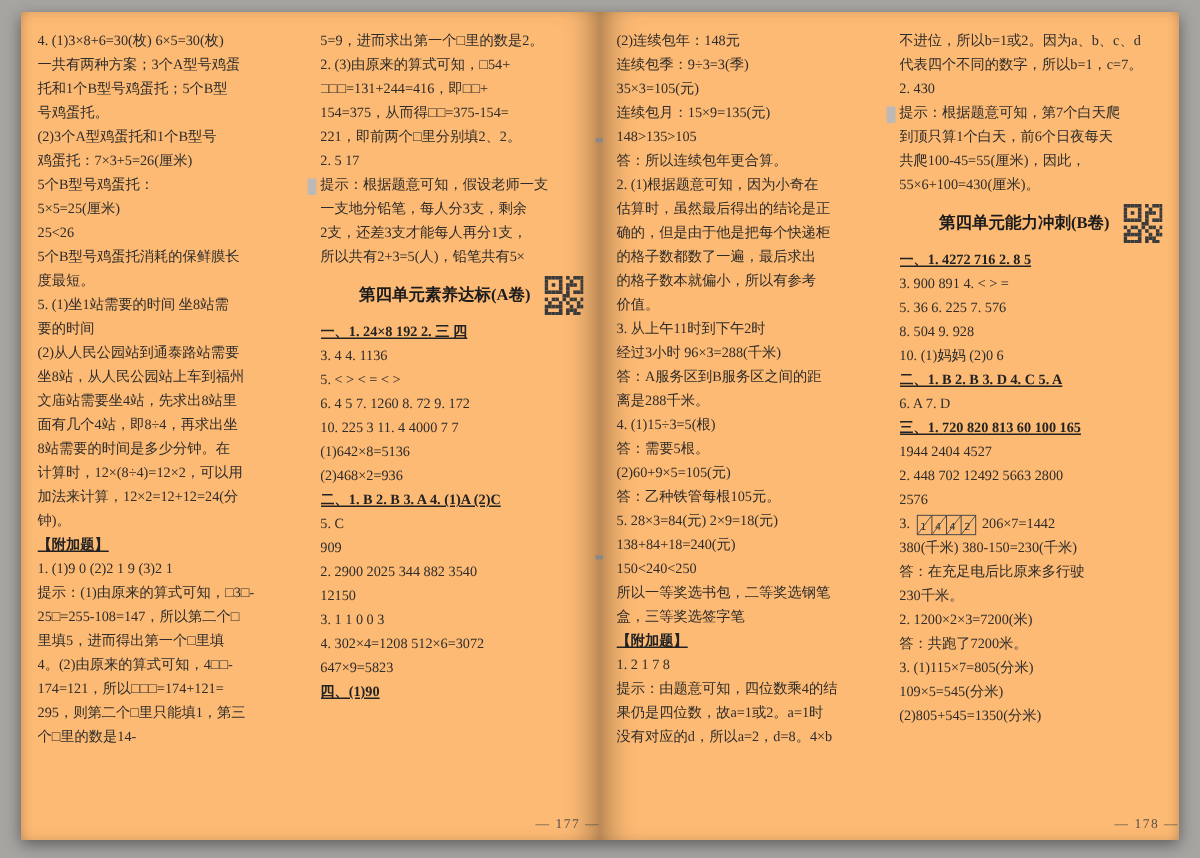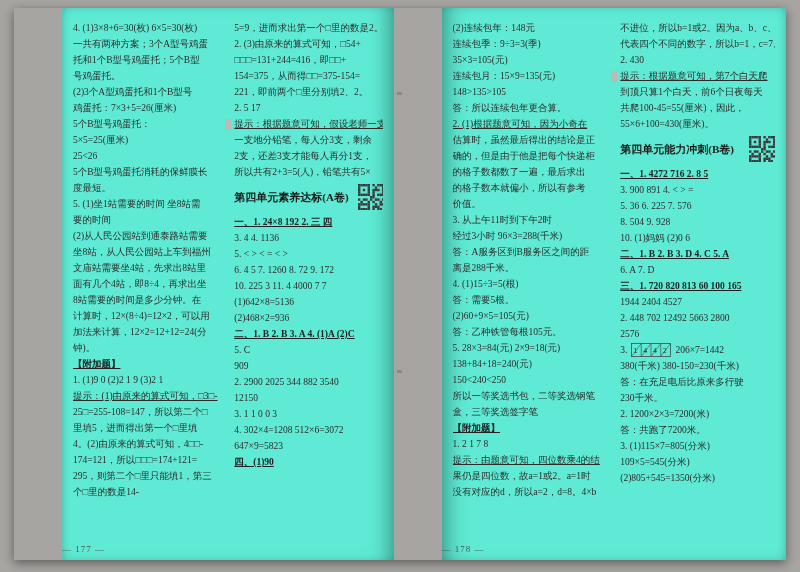--- a/index.html
+++ b/index.html
@@ -1,34 +1,34 @@
 <!DOCTYPE html>
 <html><head>
 <meta charset="utf-8">
 <style>
   *{box-sizing:border-box;}
   body{margin:0;background:#ffffff;font-family:"Liberation Serif","DejaVu Serif",serif;}
   .canvas{position:relative;width:800px;height:572px;background:#f4f3f1;overflow:hidden;}
   .mat{position:absolute;inset:0;background:#a7a5a2;}
   .book{position:absolute;left:14px;top:8px;width:772px;height:552px;display:flex;box-shadow:0 3px 10px rgba(0,0,0,.45);}
-  .page{width:386px;height:100%;background:#5eead4;position:relative;padding:12px 11px 24px;margin-left:48px;}
+  .page{width:386px;height:100%;background:#fdba74;position:relative;padding:12px 11px 24px;}
   .page.left{border-radius:2px 0 0 2px;box-shadow:inset -16px 0 22px -14px rgba(0,0,0,.45), inset 4px 0 8px -4px rgba(0,0,0,.25);}
   .page.right{border-radius:0 2px 2px 0;box-shadow:inset 16px 0 22px -14px rgba(0,0,0,.45), inset -4px 0 8px -4px rgba(0,0,0,.25);}
   .cols{display:flex;gap:13px;height:506px;overflow:hidden;}
   .col{flex:1;min-width:0;font-size:9.5px;line-height:16px;color:#2e2c2a;}
   .line{white-space:nowrap;overflow:hidden;}
   .line.bold{font-weight:700;color:#222;text-decoration:underline;}
-  .line.hint{position:relative;overflow:visible;text-decoration:underline;}
+  .line.hint{position:relative;overflow:visible;}
   .line.hint::before{content:"";position:absolute;left:-9px;top:3px;width:6px;height:11px;background:#bdbab6;}
-  .line.header{height:34px;display:flex;align-items:center;justify-content:space-between;gap:9px;font-weight:700;font-size:11px;color:#1c1c1c;white-space:nowrap;overflow:visible;}
+  .line.header{height:34px;display:flex;align-items:center;justify-content:flex-end;gap:9px;font-weight:700;font-size:11px;color:#1c1c1c;white-space:nowrap;overflow:visible;}
   .qr{display:inline-block;line-height:0;}
   .qr svg{display:block;}
   .diagram{display:flex;align-items:center;gap:4px;}
   .lattice{display:inline-block;line-height:0;}
-  .footer{position:absolute;left:0;bottom:6px;width:100%;text-align:left;font-size:9px;color:#55524e;letter-spacing:1px;}
+  .footer{position:absolute;left:0;bottom:6px;width:100%;text-align:right;font-size:9px;color:#55524e;letter-spacing:1px;}
   .gutter-mark{position:absolute;width:5px;height:3px;background:#8b8985;}
 </style>
 </head>
 <body>
 
 <div class="canvas">
   <div class="mat"></div>
   <div class="book">
     <div class="page left">
       <div class="cols">

